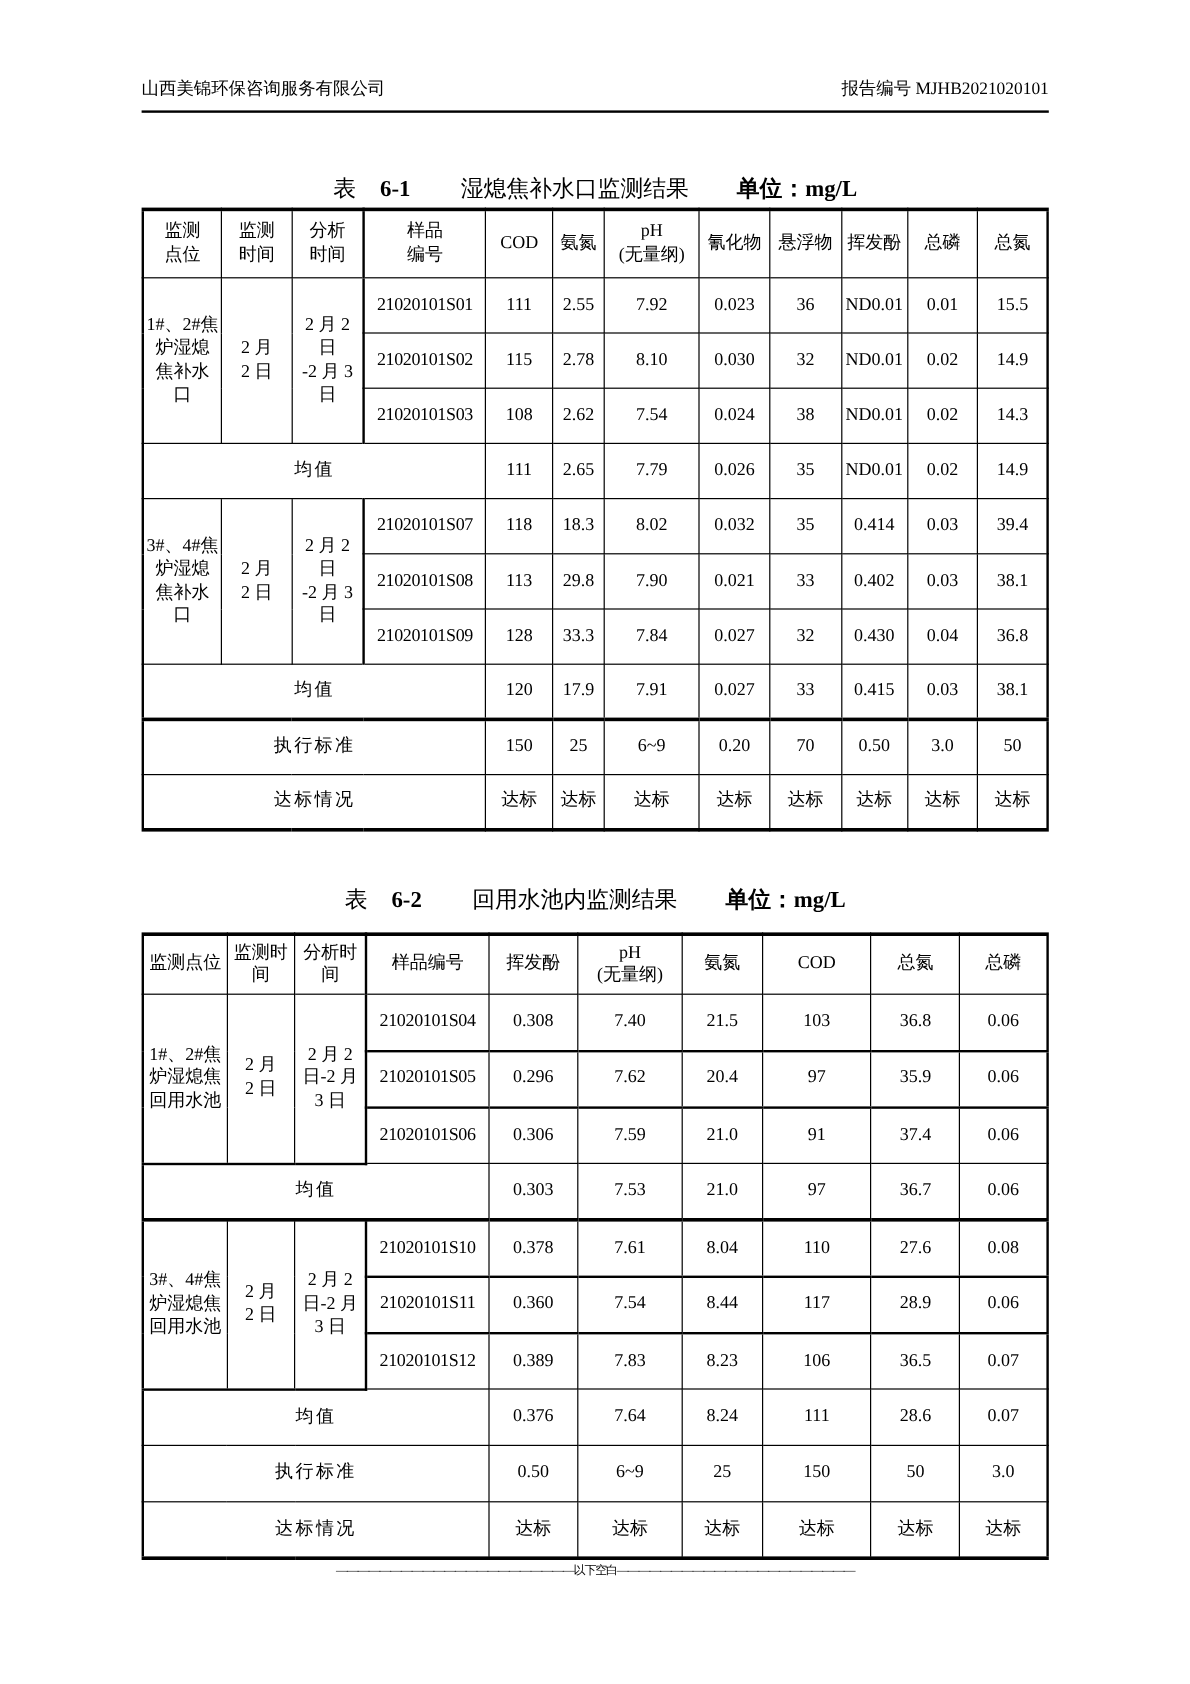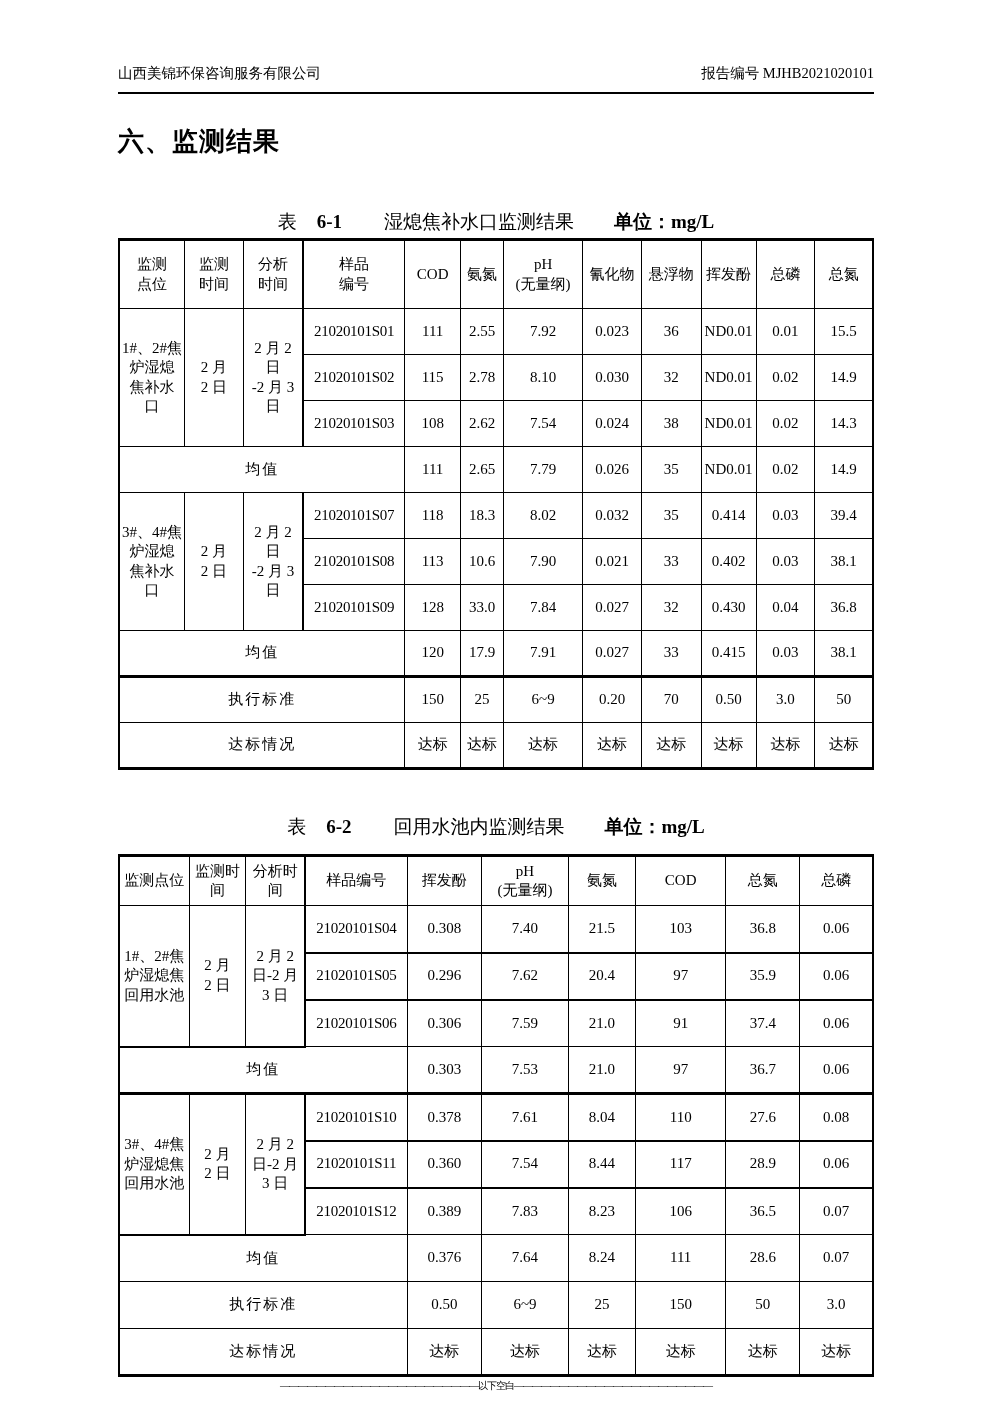--- a/index.html
+++ b/index.html
@@ -39,21 +39,21 @@
   table.t2m { margin-top:14px; }
   .t th, .t td {
     border:1px solid #000;
     font-weight:normal;
     text-align:center; vertical-align:middle;
     white-space:pre-line;
     font-size:15px; line-height:1.3;
     padding:1px 2px; overflow:hidden;
   }
   .t1 tr { height:46px; }
-  .t1 tr.hrow { height:69px; }
+  .t1 tr.hrow { height:57px; }
   .t2 tr { height:47px; }
   .t2 tr.hrow { height:50px; }
   .br-thick { border-right-width:2.5px !important; }
   .hb { font-weight:bold; }
   .sid { font-size:15.5px; letter-spacing:-0.3px; }
   tr.stdt td { border-top-width:3px; }        
   tr.gs td { border-bottom-width:2.5px; }     
   tr.ms td { border-bottom-width:3px; }       
   .lbl { font-size:15.5px; letter-spacing:2px; }
 
@@ -63,21 +63,20 @@
 </head>
 <body>
 
 <div class="page">
 
   <div class="doc-header">
     <span>山西美锦环保咨询服务有限公司</span>
     <span>报告编号 MJHB2021020101</span>
   </div>
 
-  <div class="section-title">六、监测结果</div>
 
 
   <div class="cap">
     <span class="cap-label"><span>表</span><b>6-1</b></span>
     <span class="cap-title">湿熄焦补水口监测结果</span>
     <span class="cap-unit"><span>单位：</span><span>mg/L</span></span>
   </div>
 
   <table class="t t1">
     <colgroup>
@@ -183,32 +182,32 @@
       <td>8.02</td>
       <td>0.032</td>
       <td>35</td>
       <td>0.414</td>
       <td>0.03</td>
       <td>39.4</td>
     </tr>
     <tr>
       <td class="sid">21020101S08</td>
       <td>113</td>
-      <td>10.6</td>
+      <td>29.8</td>
       <td>7.90</td>
       <td>0.021</td>
       <td>33</td>
       <td>0.402</td>
       <td>0.03</td>
       <td>38.1</td>
     </tr>
     <tr>
       <td class="sid">21020101S09</td>
       <td>128</td>
-      <td>33.0</td>
+      <td>33.3</td>
       <td>7.84</td>
       <td>0.027</td>
       <td>32</td>
       <td>0.430</td>
       <td>0.04</td>
       <td>36.8</td>
     </tr>
     <tr>
       <td colspan="4" class="lbl">均值</td>
       <td>120</td>

